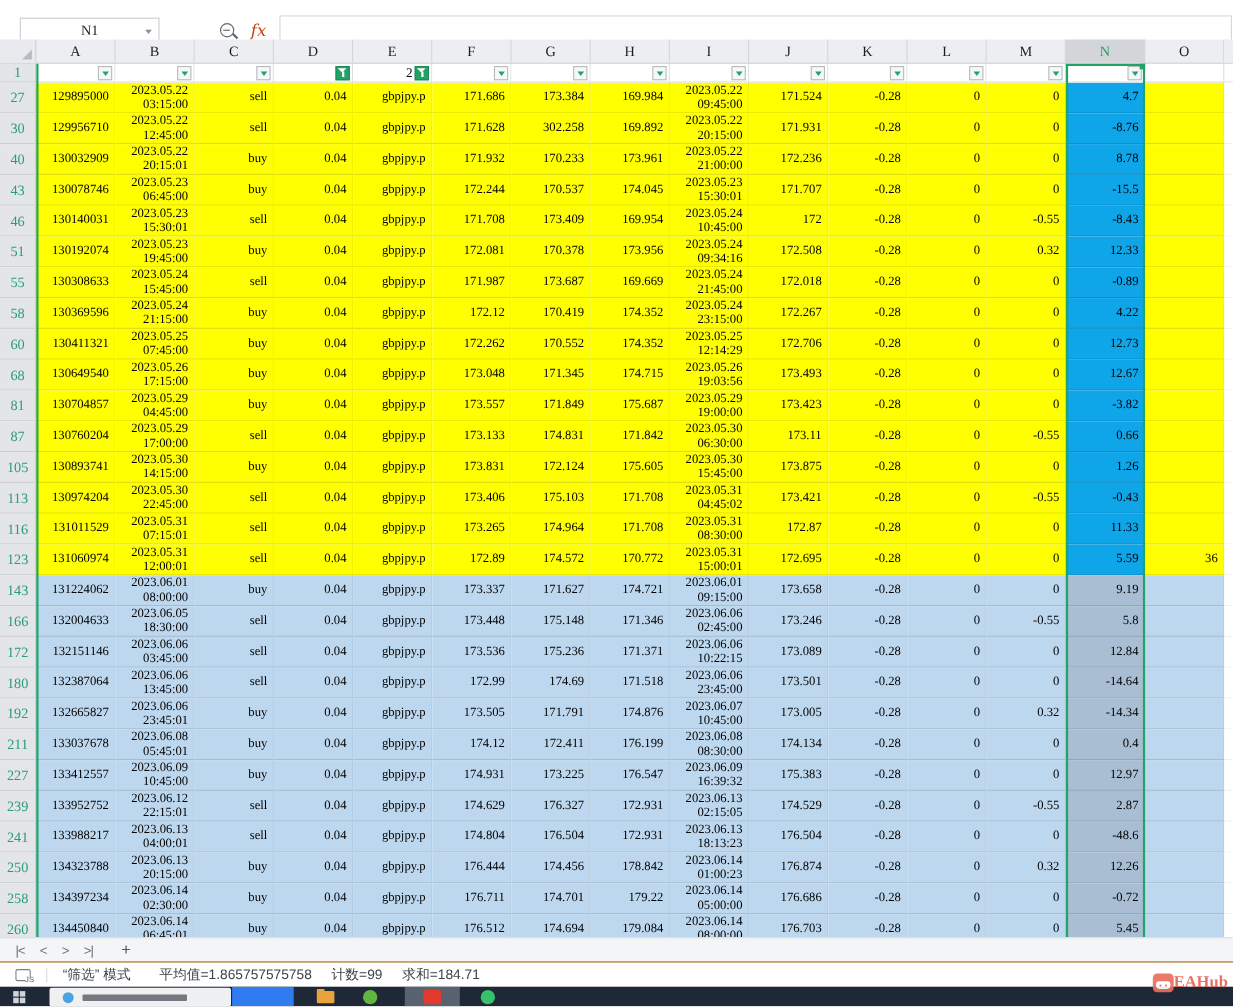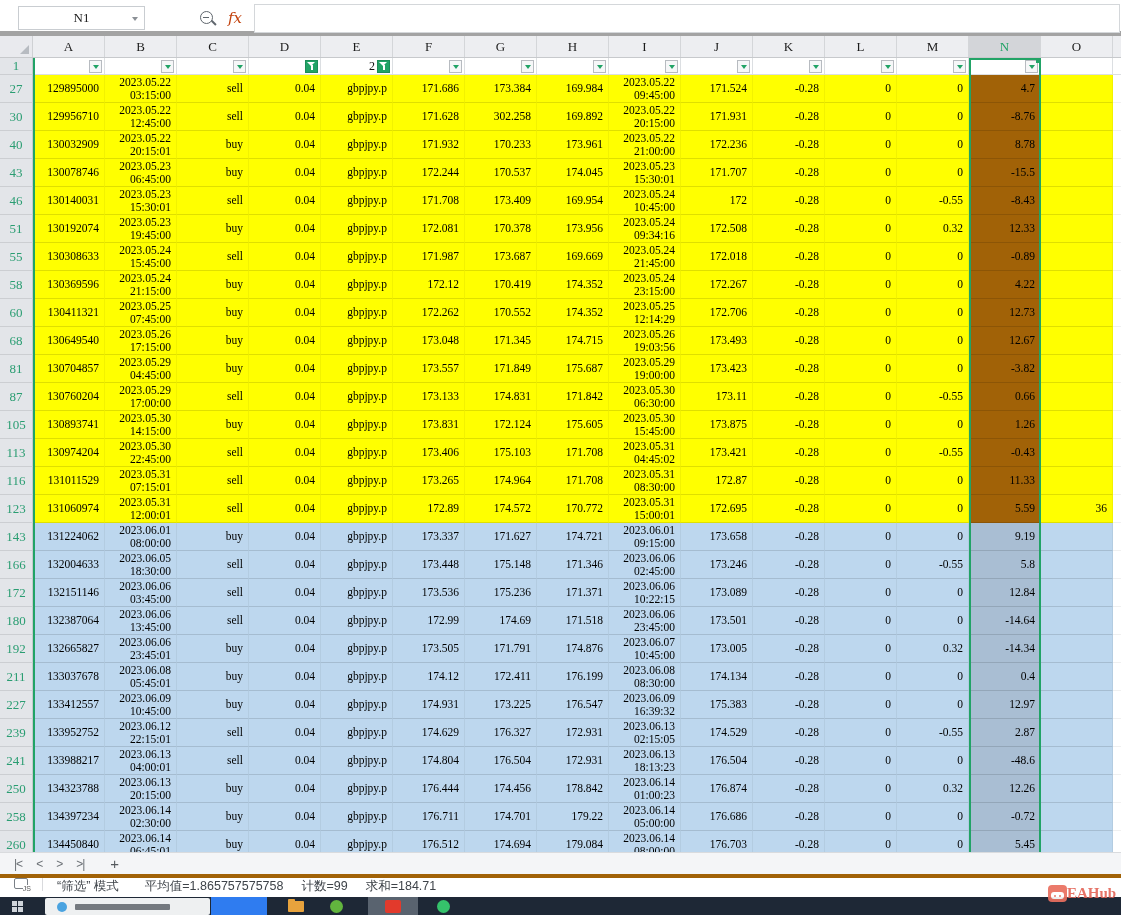--- a/index.html
+++ b/index.html
@@ -1,20 +1,20 @@
 <!DOCTYPE html>
 <html><head>
 <meta charset="utf-8">
 <style>
   *{margin:0;padding:0;box-sizing:border-box}
   body{width:1121px;height:915px;overflow:hidden;background:#fff}
   .screen{position:relative;width:1121px;height:915px;background:#fff;font-family:"Liberation Serif",serif;overflow:hidden}
 
   
-  .topbar{position:absolute;left:0;top:1px;width:1121px;height:36px;background:#fff;border-bottom:6px solid #a3a3a3}
+  .topbar{position:absolute;left:0;top:11px;width:1121px;height:36px;background:#fff;border-bottom:6px solid #a3a3a3}
   .namebox{position:absolute;left:18px;top:5px;width:127px;height:24px;border:1px solid #c9cdd1;background:#fff;display:flex;align-items:center;justify-content:center;font-size:13px;color:#222}
   .namebox .caret{position:absolute;right:6px;top:10px;width:0;height:0;border-left:3.5px solid transparent;border-right:3.5px solid transparent;border-top:4px solid #8b9096}
   .mag{position:absolute;left:200px;top:10px;width:13px;height:13px;border:1.5px solid #5f666d;border-radius:50%}
   .mag::before{content:"";position:absolute;left:2px;top:4.5px;width:6px;height:1.5px;background:#5f666d}
   .mag::after{content:"";position:absolute;left:10px;top:10px;width:6px;height:1.5px;background:#5f666d;transform:rotate(45deg)}
   .fx{position:absolute;left:228px;top:8px;font-style:italic;font-size:15px;color:#c2410c;font-family:"DejaVu Serif",serif}
   .fxinput{position:absolute;left:254px;top:3px;width:866px;height:29px;border:1px solid #d4d7da;background:#fff;font-size:13px;padding:0 6px;outline:none;font-family:"Liberation Serif",serif}
 
   
   .colheaders{position:absolute;left:0;top:36px;width:1121px;height:22px;display:flex;background:#edeef1;border-bottom:1px solid #c7c9cc}
@@ -33,40 +33,40 @@
   .dd{position:absolute;right:2px;top:2px;width:13px;height:13px;background:#f6f7f8;border:1px solid #b7bbc0;display:flex;align-items:center;justify-content:center}
   .dd .arr{width:0;height:0;border-left:3.5px solid transparent;border-right:3.5px solid transparent;border-top:4px solid #21a366}
   .dd.active{background:#21a366;border-color:#1c8d58}
   .funnel{width:9px;height:9px;position:relative;display:block}
   .funnel::before{content:"";position:absolute;left:0;top:0;width:0;height:0;border-left:4.5px solid transparent;border-right:4.5px solid transparent;border-top:4px solid #fff}
   .funnel::after{content:"";position:absolute;left:3.5px;top:3px;width:2px;height:5px;background:#fff}
   .drow{display:flex;height:28px}
   .dcell{width:72px;flex:0 0 72px;display:flex;align-items:center;justify-content:flex-end;text-align:right;padding-right:5px;font-size:11.5px;line-height:12.5px;color:#000;white-space:pre-line;border-bottom:1px solid rgba(0,0,0,0.12);border-right:1px solid rgba(0,0,0,0.05)}
   .yellow{background:#ffff00}
   .blue{background:#bdd7ee}
-  .ncol.yellow{background:#a16207}
+  .ncol.yellow{background:#0ea5e9}
   .ncol.blue{background:#a9bed3}
   .dfill{flex:1;background:#fff;border-bottom:1px solid rgba(0,0,0,0.06)}
 
   
   .aline{position:absolute;left:33px;top:58px;width:2px;height:794px;background:#21a366;pointer-events:none}
   .nsel{position:absolute;left:969px;top:58px;width:72px;height:794px;border-left:2px solid #21a366;border-right:2px solid #21a366;pointer-events:none}
   .nseltop{position:absolute;left:969px;top:58px;width:72px;height:2px;background:#21a366;pointer-events:none}
   .nhandle{position:absolute;left:1036px;top:58px;width:5px;height:5px;background:#21a366;pointer-events:none}
 
   
   .sheetbar{position:absolute;left:0;top:852px;width:1121px;height:22px;background:#f4f5f7;border-top:1px solid #d9dbde;display:flex;align-items:center;font-family:"Liberation Sans",sans-serif}
   .nav{display:flex;align-items:center;gap:14px;padding:0 14px;color:#6b7075;font-size:12px;letter-spacing:-1px}
   .nav span{cursor:default}
   .tab{height:22px;padding:0 20px;display:flex;align-items:center;font-size:13px;color:#3c4046}
   .tab.active{background:#fff;color:#21a366;font-weight:bold}
   .addtab{font-size:15px;color:#55595e;padding:0 12px}
 
   
-  .statusbar{position:absolute;left:0;top:874px;width:1121px;height:23px;background:#fff;border-top:4px solid #a16207;display:flex;font-family:"Liberation Sans",sans-serif;color:#3e4349;font-size:12.5px}
+  .statusbar{position:absolute;left:0;top:874px;width:1121px;height:23px;background:#fff;border-top:1px solid #a16207;display:flex;align-items:center;font-family:"Liberation Sans",sans-serif;color:#3e4349;font-size:12.5px}
   .jsicon{width:14px;height:11px;border:1px solid #7a8087;border-radius:2px;margin-left:14px;position:relative}
   .jsicon::after{content:"JS";position:absolute;right:-4px;bottom:-4px;font-size:7px;color:#555;background:#fff;font-family:"Liberation Sans",sans-serif}
   .sdiv{width:1px;height:13px;background:#d9dadd;margin:0 14px}
   .smode{margin-right:26px}
   .sstat{margin-right:18px}
 
   
   .taskbar{position:absolute;left:0;top:897px;width:1121px;height:18px;background:#1e2836;overflow:hidden}
   .winicon{position:absolute;left:12px;top:4px;width:5px;height:5px;background:#cfd4da;box-shadow:6px 0 #cfd4da,0 6px #cfd4da,6px 6px #cfd4da}
   .searchbox{position:absolute;left:45px;top:1px;width:165px;height:17px;background:#eef0f1;border-radius:2px}

